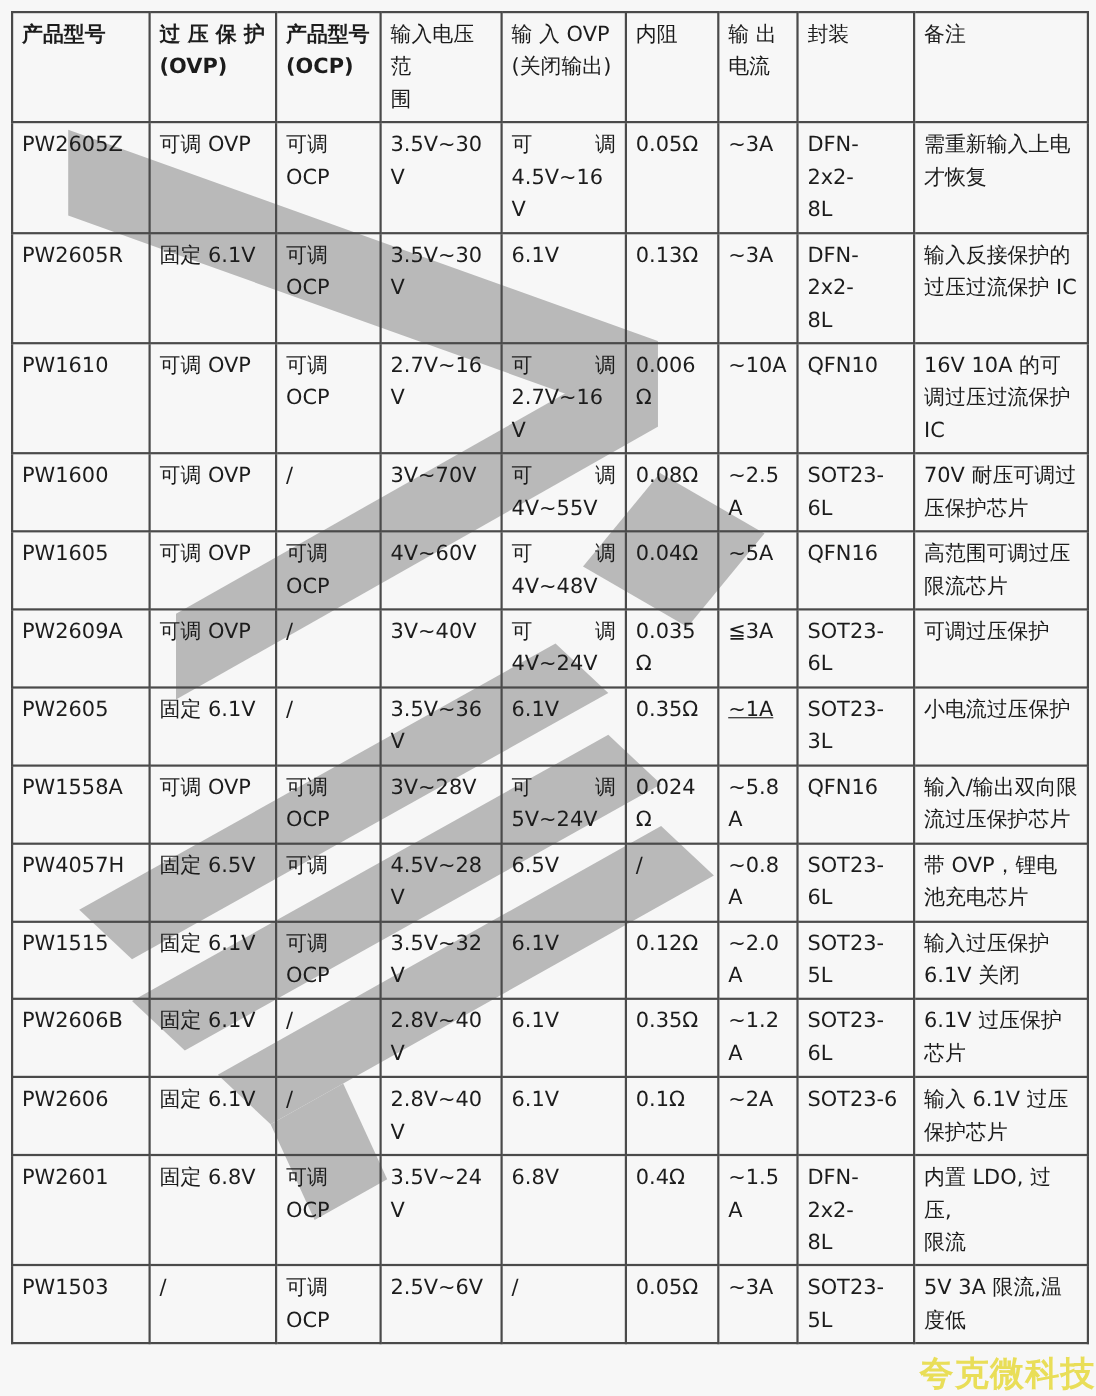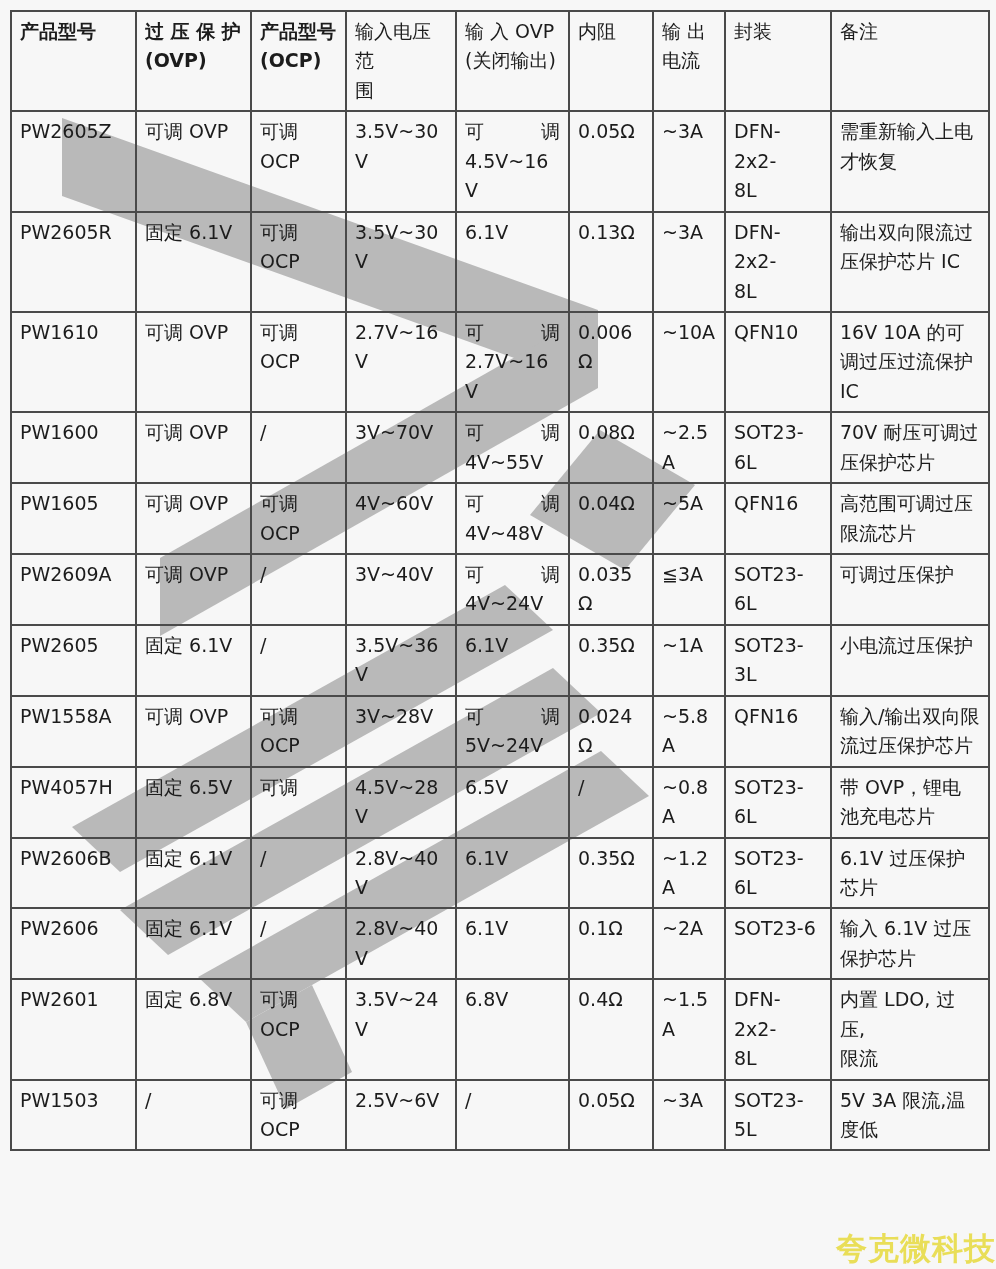--- a/index.html
+++ b/index.html
@@ -114,21 +114,21 @@
         <tr>
           <td style="border-color: rgb(74, 74, 74);">PW2605R</td>
           <td style="border-color: rgb(74, 74, 74);">固定 6.1V</td>
           <td style="border-color: rgb(74, 74, 74);">可调 OCP</td>
           <td style="border-color: rgb(74, 74, 74);">3.5V~30V</td>
           <td style="border-color: rgb(74, 74, 74);">6.1V</td>
           <td style="border-color: rgb(74, 74, 74);">0.13Ω</td>
           <td style="border-color: rgb(74, 74, 74);">~3A</td>
           <td style="border-color: rgb(74, 74, 74);">DFN-2x2-
 8L</td>
-          <td style="border-color: rgb(74, 74, 74);">输出双向限流过压保护芯片 IC</td>
+          <td style="border-color: rgb(74, 74, 74);">输入反接保护的过压过流保护 IC</td>
         </tr>
         <tr>
           <td style="border-color: rgb(74, 74, 74);">PW1610</td>
           <td style="border-color: rgb(74, 74, 74);">可调 OVP</td>
           <td style="border-color: rgb(74, 74, 74);">可调 OCP</td>
           <td style="border-color: rgb(74, 74, 74);">2.7V~16V</td>
           <td style="border-color: rgb(74, 74, 74);">可　　　调
 2.7V~16V</td>
           <td style="border-color: rgb(74, 74, 74);">0.006Ω</td>
           <td style="border-color: rgb(74, 74, 74);">~10A</td>
@@ -172,21 +172,21 @@
           <td style="border-color: rgb(74, 74, 74);">SOT23-6L</td>
           <td style="border-color: rgb(74, 74, 74);">可调过压保护</td>
         </tr>
         <tr>
           <td style="border-color: rgb(74, 74, 74);">PW2605</td>
           <td style="border-color: rgb(74, 74, 74);">固定 6.1V</td>
           <td style="border-color: rgb(74, 74, 74);">/</td>
           <td style="border-color: rgb(74, 74, 74);">3.5V~36V</td>
           <td style="border-color: rgb(74, 74, 74);">6.1V</td>
           <td style="border-color: rgb(74, 74, 74);">0.35Ω</td>
-          <td style="border-color: rgb(74, 74, 74);">~1A</td>
+          <td style="border-color: rgb(74, 74, 74); text-decoration: underline;">~1A</td>
           <td style="border-color: rgb(74, 74, 74);">SOT23-3L</td>
           <td style="border-color: rgb(74, 74, 74);">小电流过压保护</td>
         </tr>
         <tr>
           <td style="border-color: rgb(74, 74, 74);">PW1558A</td>
           <td style="border-color: rgb(74, 74, 74);">可调 OVP</td>
           <td style="border-color: rgb(74, 74, 74);">可调 OCP</td>
           <td style="border-color: rgb(74, 74, 74);">3V~28V</td>
           <td style="border-color: rgb(74, 74, 74);">可　　　调
 5V~24V</td>
@@ -202,20 +202,32 @@
           <td style="border-color: rgb(74, 74, 74);">可调</td>
           <td style="border-color: rgb(74, 74, 74);">4.5V~28V</td>
           <td style="border-color: rgb(74, 74, 74);">6.5V</td>
           <td style="border-color: rgb(74, 74, 74);">/</td>
           <td style="border-color: rgb(74, 74, 74);">~0.8
 A</td>
           <td style="border-color: rgb(74, 74, 74);">SOT23-6L</td>
           <td style="border-color: rgb(74, 74, 74);">带 OVP，锂电池充电芯片</td>
         </tr>
         <tr>
+          <td style="border-color: rgb(74, 74, 74);">PW1515</td>
+          <td style="border-color: rgb(74, 74, 74);">固定 6.1V</td>
+          <td style="border-color: rgb(74, 74, 74);">可调 OCP</td>
+          <td style="border-color: rgb(74, 74, 74);">3.5V~32V</td>
+          <td style="border-color: rgb(74, 74, 74);">6.1V</td>
+          <td style="border-color: rgb(74, 74, 74);">0.12Ω</td>
+          <td style="border-color: rgb(74, 74, 74);">~2.0
+A</td>
+          <td style="border-color: rgb(74, 74, 74);">SOT23-5L</td>
+          <td style="border-color: rgb(74, 74, 74);">输入过压保护 6.1V 关闭</td>
+        </tr>
+        <tr>
           <td style="border-color: rgb(74, 74, 74);">PW2606B</td>
           <td style="border-color: rgb(74, 74, 74);">固定 6.1V</td>
           <td style="border-color: rgb(74, 74, 74);">/</td>
           <td style="border-color: rgb(74, 74, 74);">2.8V~40V</td>
           <td style="border-color: rgb(74, 74, 74);">6.1V</td>
           <td style="border-color: rgb(74, 74, 74);">0.35Ω</td>
           <td style="border-color: rgb(74, 74, 74);">~1.2
 A</td>
           <td style="border-color: rgb(74, 74, 74);">SOT23-6L</td>
           <td style="border-color: rgb(74, 74, 74); margin-top: 20px;">6.1V 过压保护芯片</td>

